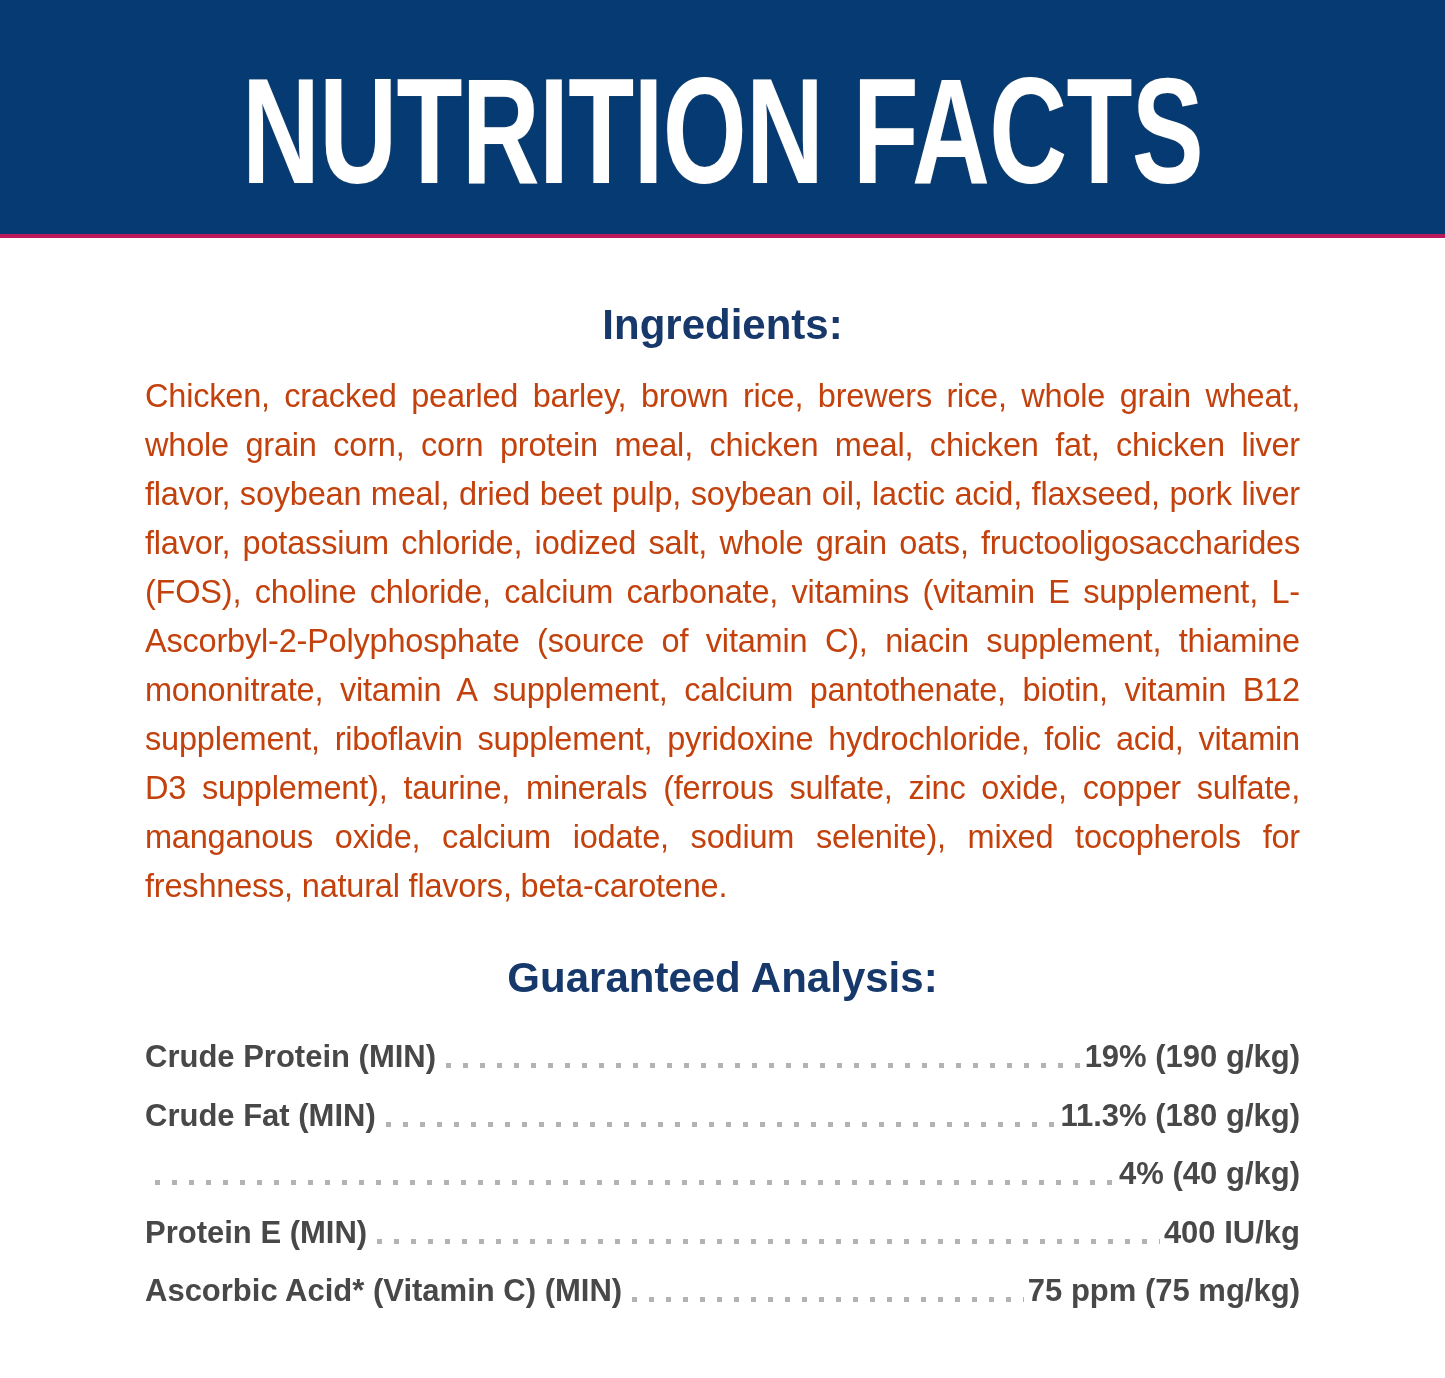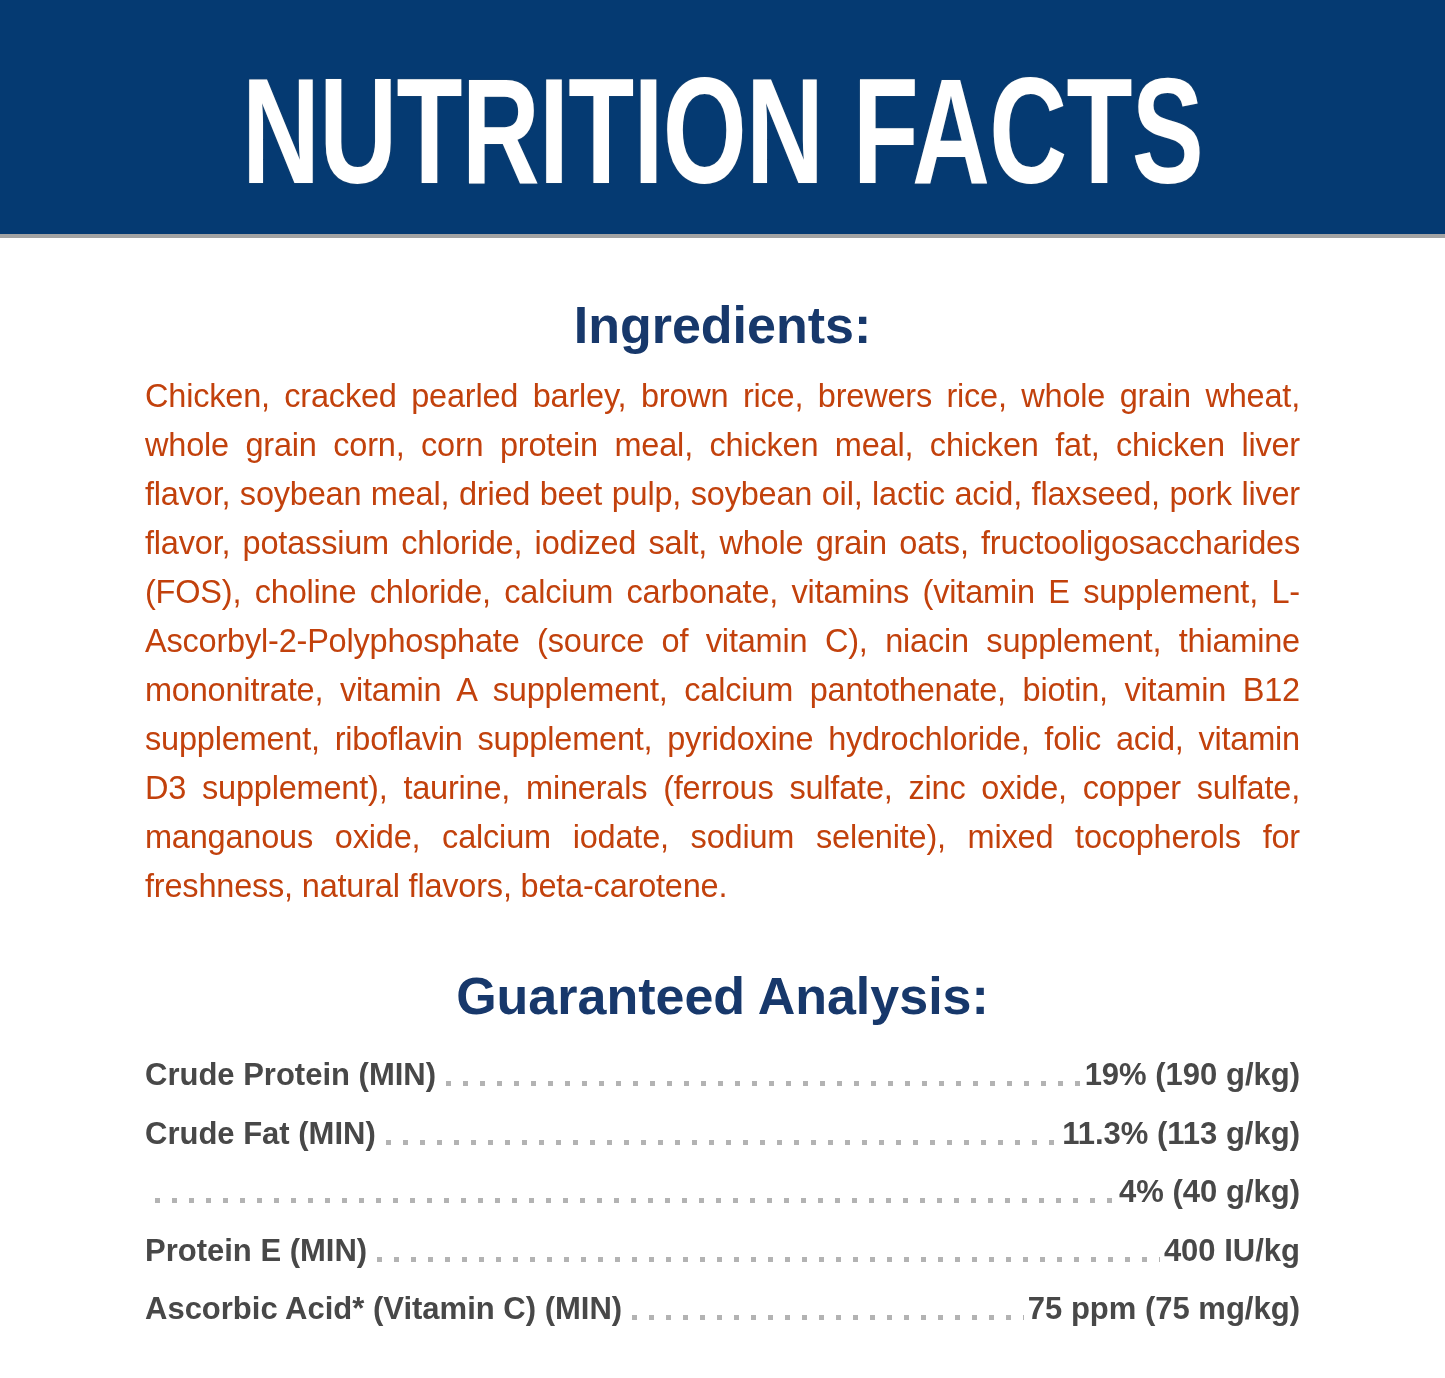--- a/index.html
+++ b/index.html
@@ -12,21 +12,21 @@
     position: relative;
     width: 1445px;
     height: 1378px;
     background: #ffffff;
     overflow: hidden;
   }
   
   .band {
     height: 234px;
     background: #053a72;
-    border-bottom: 4px solid #a3a3a3;
+    border-bottom: 4px solid #be185d;
     display: flex;
     align-items: center;
     justify-content: center;
   }
   .band-title {
     display: inline-block;
     white-space: nowrap;
     color: #ffffff;
     font-weight: bold;
     font-size: 150px;
@@ -38,25 +38,25 @@
     text-shadow: 0 0 2px rgba(110,110,110,0.45);
   }
   
   .content {
     padding: 0 145px;
   }
   .section-heading {
     text-align: center;
     color: #17386b;
     font-weight: bold;
-    font-size: 52px;
+    font-size: 42px;
     line-height: 46px;
   }
   .ingredients-heading { margin: 64px 0 24px 0; }
-  .analysis-heading   { margin: 62px 0 40px 0; }
+  .analysis-heading   { margin: 44px 0 40px 0; }
   .ingredients-text {
     color: #c2410c;
     font-size: 32.5px;
     line-height: 49px;
     letter-spacing: -0.2px;
     text-align: justify;
     text-justify: inter-word;
   }
   
   .analysis-rows { margin-top: 4px; }
@@ -104,21 +104,21 @@
 
       <div class="analysis-row">
         <span class="row-label">Crude Protein (MIN)</span>
         <span class="dotted-leader"></span>
         <span class="row-value">19% (190 g/kg)</span>
       </div>
 
       <div class="analysis-row">
         <span class="row-label">Crude Fat (MIN)</span>
         <span class="dotted-leader"></span>
-        <span class="row-value">11.3% (113 g/kg)</span>
+        <span class="row-value">11.3% (180 g/kg)</span>
       </div>
 
       <div class="analysis-row">
         <span class="dotted-leader"></span>
         <span class="row-value">4% (40 g/kg)</span>
       </div>
 
 
       <div class="analysis-row">
         <span class="row-label">Protein E (MIN)</span>

